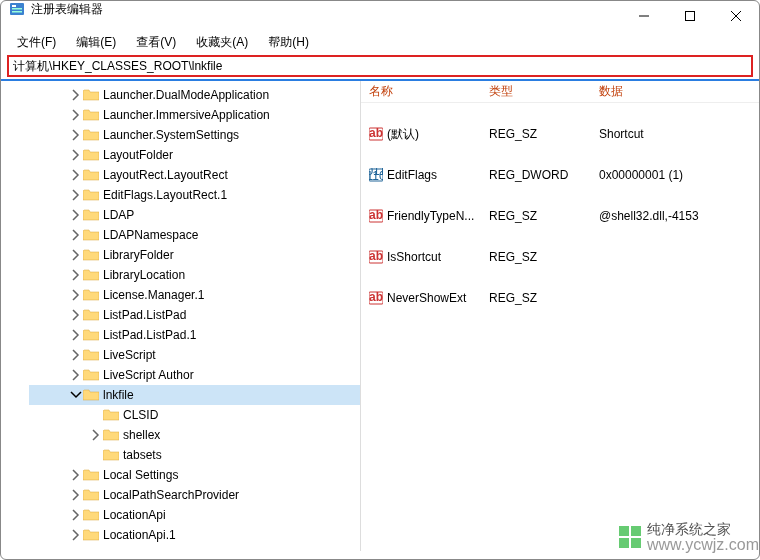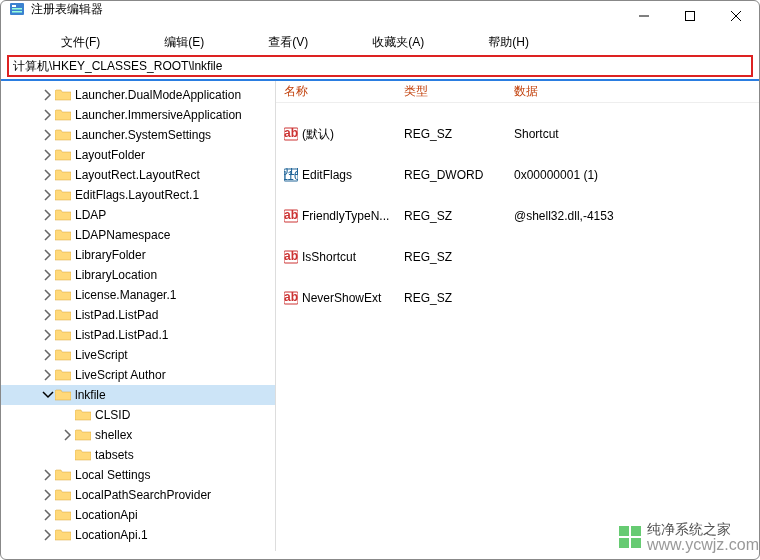--- a/index.html
+++ b/index.html
@@ -6,29 +6,29 @@
 body { background: #fff; width: 760px; height: 560px; overflow: hidden; border: 1px solid #888; border-radius: 6px; position: relative; }
 
 .titlebar { height: 30px; display: flex; align-items: flex-start; padding-left: 8px; }
 .titlebar .app-icon { width: 16px; height: 16px; margin-right: 6px; }
 .titlebar .title { flex: 1; font-size: 12px; }
 .titlebar .win-controls { display: flex; align-items: center; }
 .titlebar .win-btn { width: 46px; height: 30px; display: flex; align-items: center; justify-content: center; }
 .titlebar .win-btn svg { width: 10px; height: 10px; }
 
 .menubar { height: 22px; display: flex; align-items: center; padding-left: 8px; gap: 4px; }
-.menubar .menu-item { padding: 2px 8px; cursor: default; margin-left: 44px; }
+.menubar .menu-item { padding: 2px 8px; cursor: default; }
 
 .addressbar { height: 22px; border: 2px solid #d22; margin: 2px 6px 0 6px; display: flex; align-items: center; padding: 1px 4px; }
 .addressbar input { border: none; outline: none; width: 100%; font-size: 12px; }
 
 .separator { height: 2px; background: #2a7de1; margin-top: 2px; }
 
 .main { display: flex; height: 470px; }
-.tree-panel { width: 275px; border-right: 1px solid #ddd; overflow-y: auto; padding-top: 4px; }
+.tree-panel { width: 360px; border-right: 1px solid #ddd; overflow-y: auto; padding-top: 4px; padding-left: 28px; }
 .tree-row { display: flex; align-items: center; height: 20px; padding-left: 0; cursor: default; white-space: nowrap; }
 .tree-row .indent { display: inline-block; }
 .tree-row .chevron { width: 14px; height: 14px; display: inline-flex; align-items: center; justify-content: center; color: #555; }
 .tree-row .folder { width: 16px; height: 14px; margin-right: 4px; }
 .tree-row.selected { background: #cce4f7; }
 .tree-row .label { padding-right: 6px; }
 
 .list-panel { flex: 1; overflow: auto; }
 .list-header { display: flex; height: 22px; align-items: center; border-bottom: 1px solid #eee; }
 .list-header .col { padding-left: 8px; color: #c2410c; }

